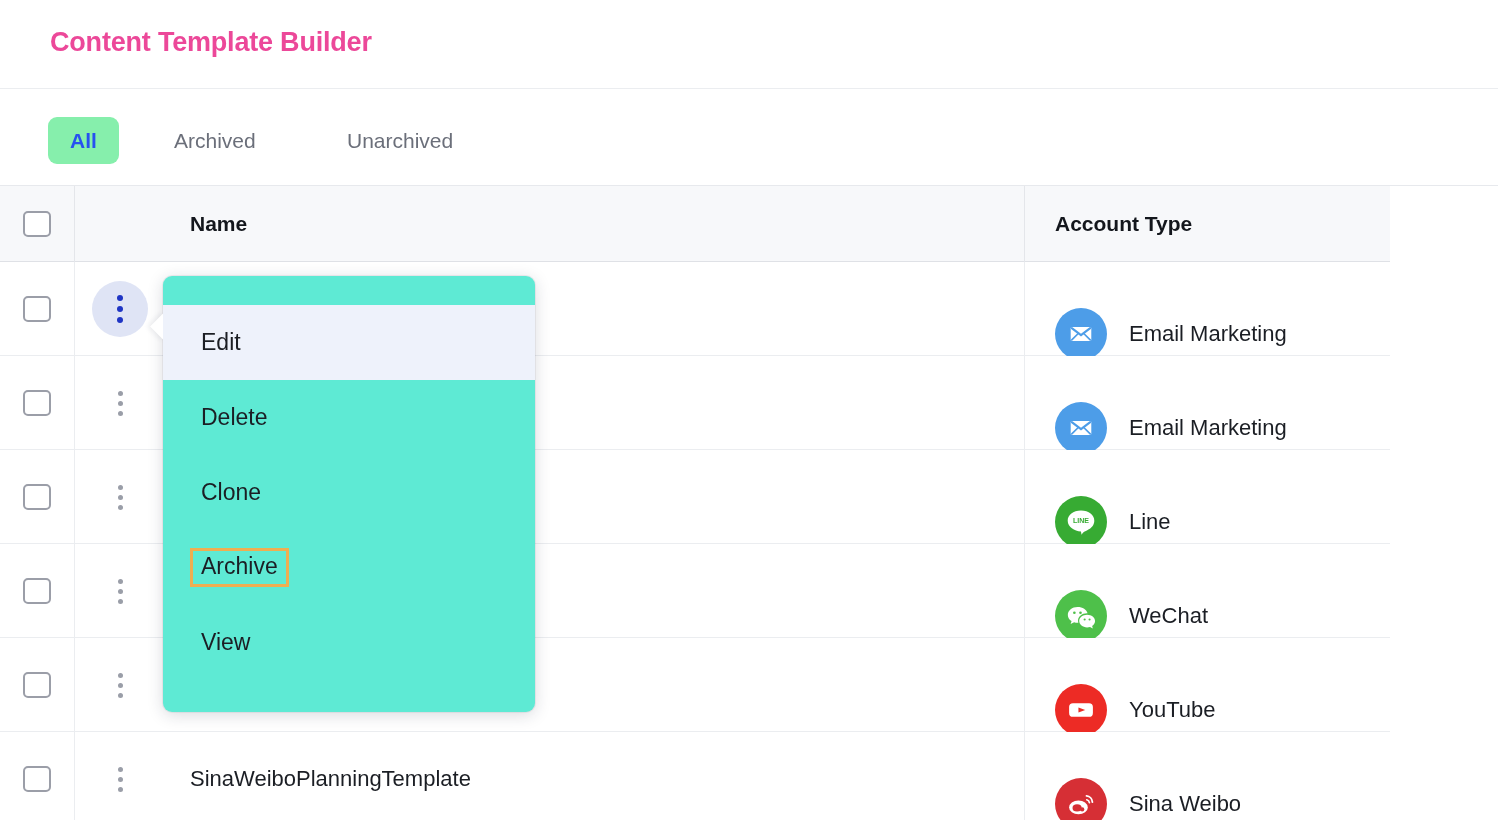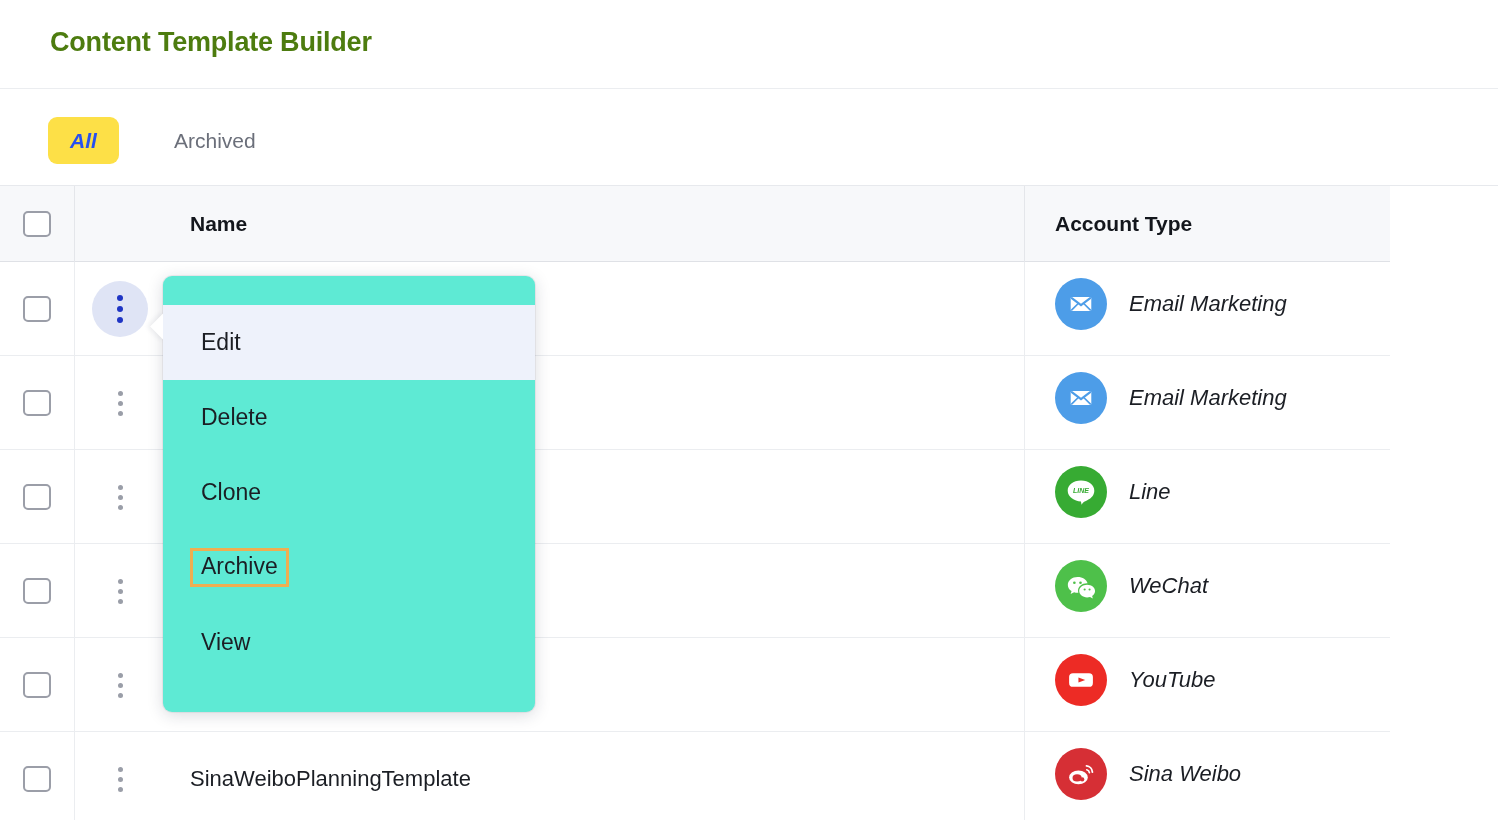--- a/index.html
+++ b/index.html
@@ -28,21 +28,21 @@
     height: 89px;
     border-bottom: 1px solid #ebedf0;
     background: #ffffff;
   }
   .page-title {
     position: absolute;
     left: 50px;
     top: 27px;
     font-size: 27px;
     font-weight: bold;
-    color: #4d7c0f;
+    color: #ec4899;
     letter-spacing: -0.2px;
   }
 
   
   .tabbar {
     position: absolute;
     left: 0; top: 89px;
     width: 1498px;
     height: 97px;
     background: #ffffff;
@@ -56,24 +56,23 @@
     align-items: center;
     justify-content: center;
     border-radius: 9px;
     font-size: 21px;
     color: #6b6f7a;
     padding: 0 22px;
     cursor: pointer;
     white-space: nowrap;
   }
   .tab.active {
-    background: #fde047;
+    background: #86efac;
     color: #2750f0;
     font-weight: bold;
-    font-style: italic;
   }
   #tab-all   { left: 48px; }
   #tab-arch  { left: 152px; }
   #tab-unarch{ left: 325px; }
 
   
   .table {
     position: absolute;
     left: 0; top: 186px;
     width: 1390px;
@@ -127,25 +126,25 @@
   .cell-name {
     position: absolute; left: 165px; top: 0;
     width: 860px; height: 94px;
     display: flex; align-items: center;
     padding-left: 25px;
     font-size: 22px; color: #1b1e24;
     border-right: 1px solid #ebedf0;
     overflow: hidden; white-space: nowrap;
   }
   .cell-type {
-    position: absolute; left: 1025px; top: 16px;
+    position: absolute; left: 1025px; top: 4px;
     width: 473px; height: 94px;
-    display: flex; align-items: flex-start;
+    display: flex; align-items: flex-end;
     padding-left: 30px;
-    font-size: 22px; color: #1b1e24; font-style: italic;
+    font-size: 22px; color: #1b1e24;
   }
 
   
   .cbox {
     width: 28px; height: 26px;
     border: 2px solid #9b9ea8;
     border-radius: 5px;
     background: #ffffff;
     cursor: pointer;
   }
@@ -227,20 +226,21 @@
 
 <div class="page">
 
   <div class="titlebar">
     <div class="page-title">Content Template Builder</div>
   </div>
 
   <div class="tabbar">
     <div class="tab active" id="tab-all">All</div>
     <div class="tab" id="tab-arch">Archived</div>
+    <div class="tab" id="tab-unarch">Unarchived</div>
   </div>
 
   <div class="table">
 
     <div class="thead">
       <div class="th-check">
         <div class="cbox"></div>
       </div>
       <div class="th-name">Name</div>
       <div class="th-type">Account Type</div>

